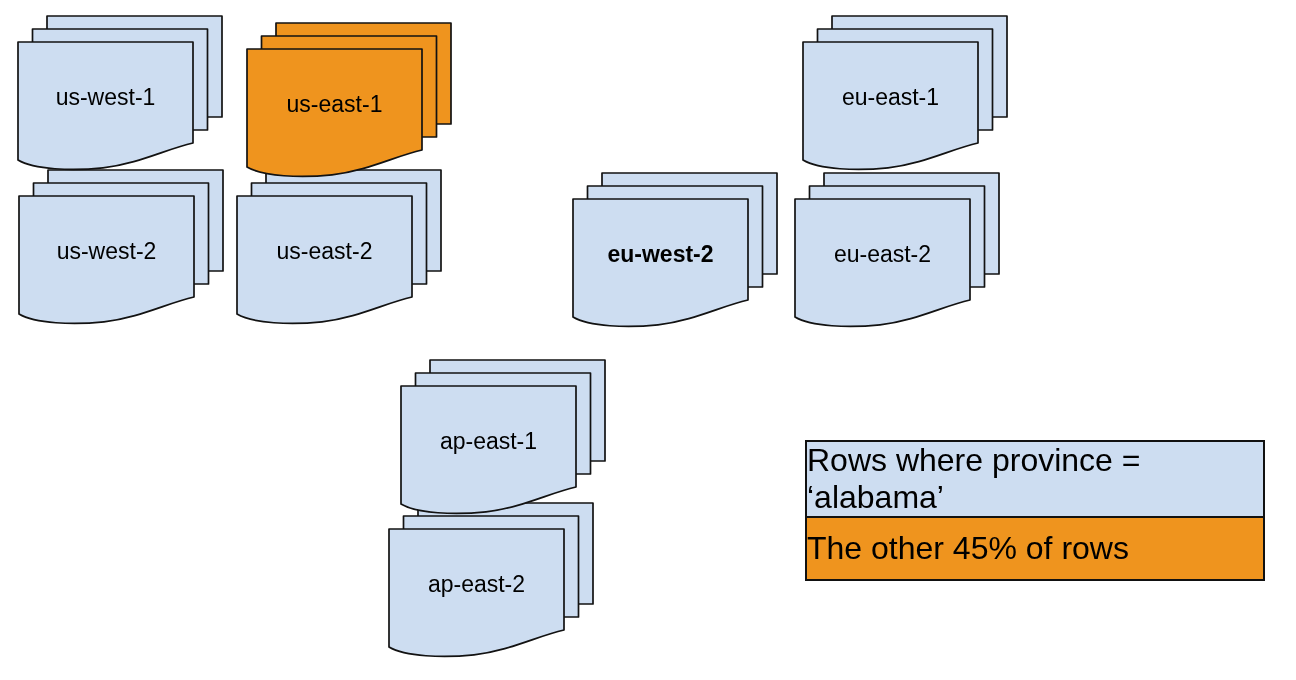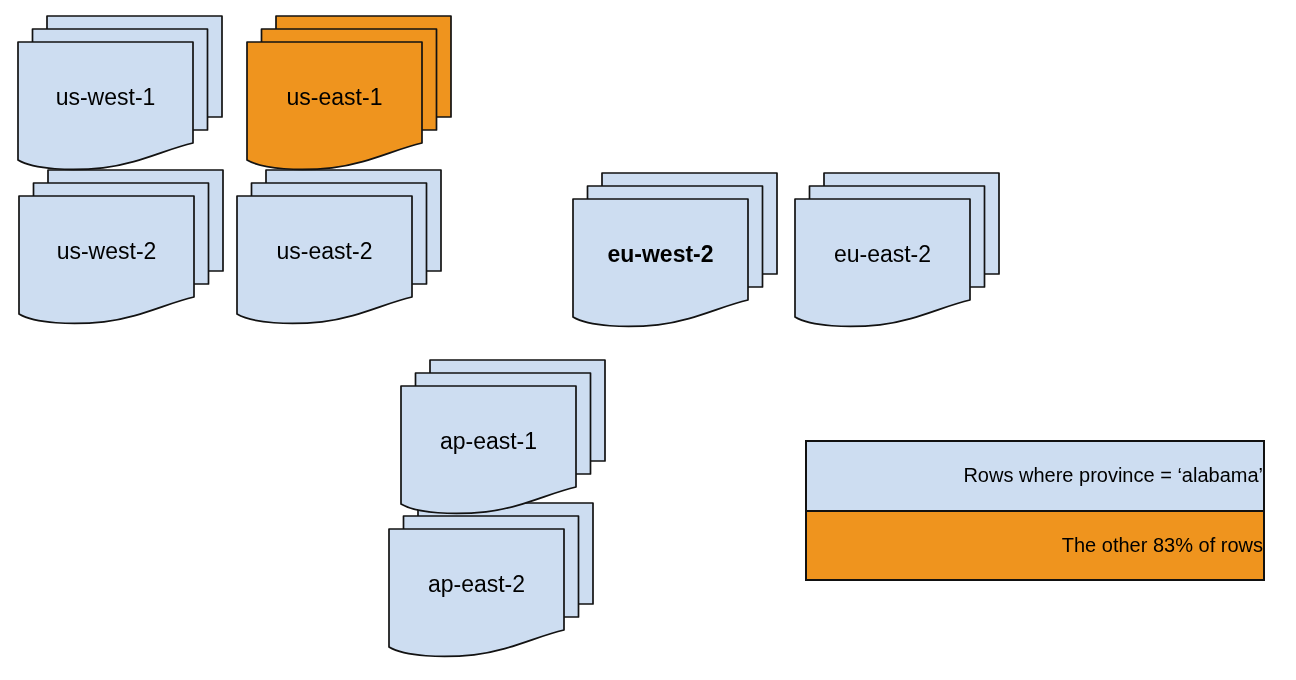--- a/index.html
+++ b/index.html
@@ -40,59 +40,69 @@
     box-sizing: border-box;
     border: 2px solid #111111;
     display: flex;
     flex-direction: column;
     z-index: 3;
   }
   .legend-row {
     flex: 1 1 0;
     display: flex;
     align-items: center;
-    justify-content: flex-end;
-    font-size: 20px;
+    justify-content: flex-start;
+    font-size: 32px;
     color: #000000;
     box-sizing: border-box;
   }
   .legend-row + .legend-row {
     border-top: 2px solid #111111;
   }
 </style>
 </head>
 <body>
 
 <div id="canvas">
   <div id="legend">
     <div class="legend-row" style="background: rgb(205, 221, 241);">
       <span>Rows where province = ‘alabama’</span>
     </div>
     <div class="legend-row" style="background: rgb(239, 148, 30);">
-      <span>The other 83% of rows</span>
+      <span>The other 45% of rows</span>
     </div>
   </div>
 <div class="stack" style="left: 17px; top: 15px; z-index: 2;">
     <svg viewBox="0 0 207 158">
       <g stroke-width="1.7" stroke-linejoin="round">
         <rect class="sheet" x="30" y="1" width="175" height="101" fill="#cdddf1" stroke="#121212"></rect>
         <rect class="sheet" x="15.5" y="14" width="175" height="101" fill="#cdddf1" stroke="#121212"></rect>
         <path class="sheet" d="M1,27 L176,27 L176,128 C148,134.5 122,148.5 86,152.8 C55,156.2 17,154.5 1,145 Z" fill="#cdddf1" stroke="#121212"></path>
       </g>
       <text x="88.5" y="90" text-anchor="middle" stroke="none" fill="#000000">us-west-1</text>
     </svg>
   </div>
-    <div class="stack" style="left: 246px; top: 15px; z-index: 2;">
+    <div class="stack" style="left: 246px; top: 22px; z-index: 2;">
     <svg viewBox="0 0 207 158">
       <g stroke-width="1.7" stroke-linejoin="round">
         <rect class="sheet" x="30" y="1" width="175" height="101" fill="#ef941e" stroke="#121212"></rect>
         <rect class="sheet" x="15.5" y="14" width="175" height="101" fill="#ef941e" stroke="#121212"></rect>
         <path class="sheet" d="M1,27 L176,27 L176,128 C148,134.5 122,148.5 86,152.8 C55,156.2 17,154.5 1,145 Z" fill="#ef941e" stroke="#121212"></path>
       </g>
       <text x="88.5" y="90" text-anchor="middle" stroke="none" fill="#000000">us-east-1</text>
+    </svg>
+  </div>
+    <div class="stack" style="left: 802px; top: 15px; z-index: 2;">
+    <svg viewBox="0 0 207 158">
+      <g stroke-width="1.7" stroke-linejoin="round">
+        <rect class="sheet" x="30" y="1" width="175" height="101" fill="#cdddf1" stroke="#121212"></rect>
+        <rect class="sheet" x="15.5" y="14" width="175" height="101" fill="#cdddf1" stroke="#121212"></rect>
+        <path class="sheet" d="M1,27 L176,27 L176,128 C148,134.5 122,148.5 86,152.8 C55,156.2 17,154.5 1,145 Z" fill="#cdddf1" stroke="#121212"></path>
+      </g>
+      <text x="88.5" y="90" text-anchor="middle" stroke="none" fill="#000000">eu-east-1</text>
     </svg>
   </div>
     <div class="stack" style="left: 18px; top: 169px; z-index: 1;">
     <svg viewBox="0 0 207 158">
       <g stroke-width="1.7" stroke-linejoin="round">
         <rect class="sheet" x="30" y="1" width="175" height="101" fill="#cdddf1" stroke="#121212"></rect>
         <rect class="sheet" x="15.5" y="14" width="175" height="101" fill="#cdddf1" stroke="#121212"></rect>
         <path class="sheet" d="M1,27 L176,27 L176,128 C148,134.5 122,148.5 86,152.8 C55,156.2 17,154.5 1,145 Z" fill="#cdddf1" stroke="#121212"></path>
       </g>
       <text x="88.5" y="90" text-anchor="middle" stroke="none" fill="#000000">us-west-2</text>

